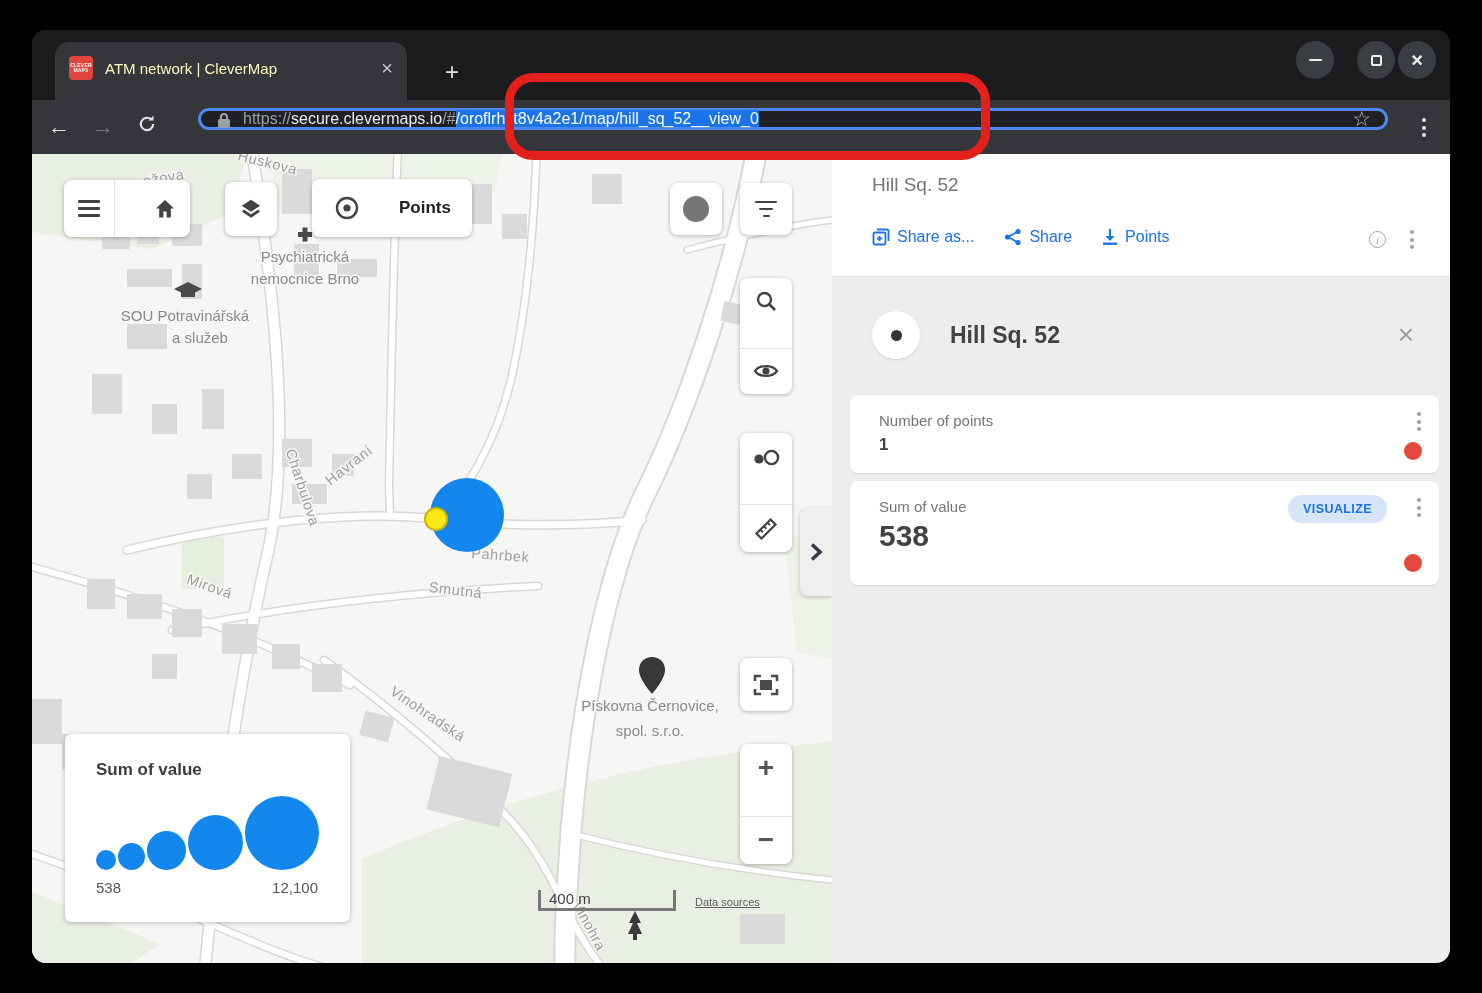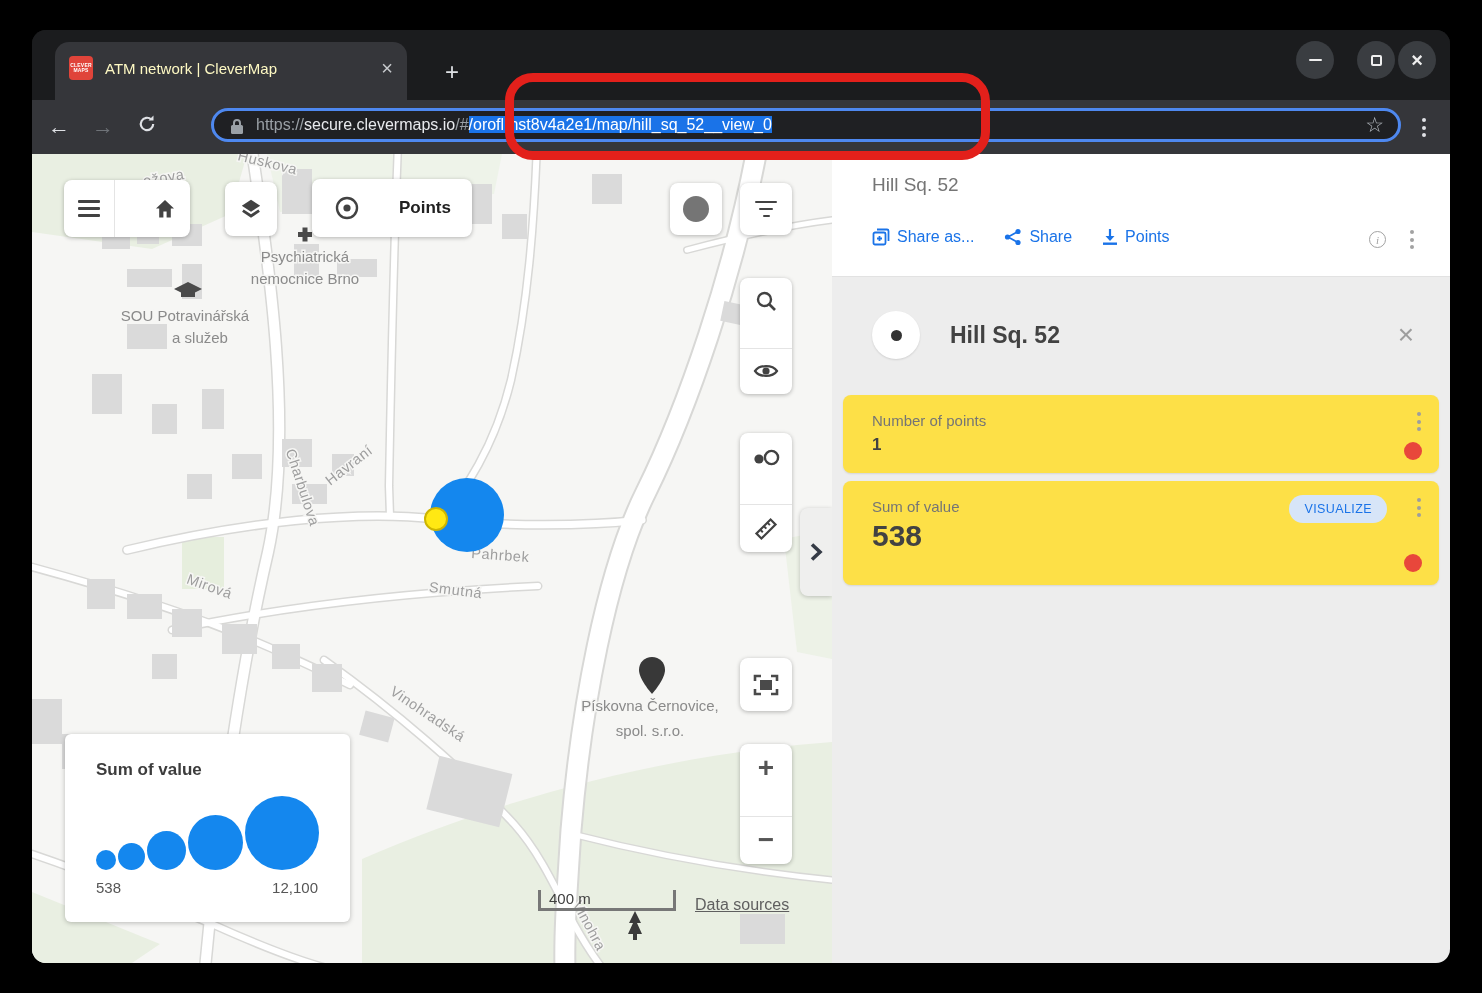--- a/index.html
+++ b/index.html
@@ -24,21 +24,21 @@
   .win-btn { position:absolute; top:11px; width:38px; height:38px; border-radius:50%; background:#3a3d41;
     display:flex; align-items:center; justify-content:center; color:#efefef; }
   .win-btn .bar { width:13px; height:2.5px; background:#efefef; border-radius:1px; }
   .win-btn .box { width:11px; height:11px; border:2.5px solid #efefef; border-radius:2px; }
   .win-btn .x { font-size:20px; line-height:18px; font-weight:bold; }
 
   
   .toolbar { position:relative; height:54px; background:#35363a; display:flex; align-items:center; }
   .nav-ico { width:34px; text-align:center; font-size:22px; color:#dfe1e5; margin-left:10px; }
   .nav-ico.disabled { color:#6f7378; }
-  .omnibox { position:absolute; left:179px; top:8px; width:1190px; height:34px; background:#1f2023;
+  .omnibox { position:absolute; left:166px; top:8px; width:1190px; height:22px; background:#1f2023;
     border:3px solid #4e88ef; border-radius:19px; display:flex; align-items:center; padding:0 14px 0 16px; }
   .lock { flex:0 0 auto; margin-right:12px; margin-top:2px; }
   .url { font-size:16px; white-space:nowrap; overflow:hidden; flex:1; }
   .url .dim { color:#9aa0a6; }
   .url .host { color:#e8eaed; }
   .url .sel { background:#1a73e8; color:#fff; }
   .omni-star { color:#b6bbc1; font-size:21px; flex:0 0 auto; margin-left:10px; }
   .kebab { display:inline-flex; flex-direction:column; gap:3.5px; align-items:center; }
   .kebab i { width:4px; height:4px; border-radius:50%; background:currentColor; }
   .browser-kebab { position:absolute; right:24px; top:18px; color:#dfe1e5; }
@@ -71,49 +71,49 @@
   .legend-card { position:absolute; left:33px; top:580px; width:285px; height:188px; background:#fff;
     border-radius:6px; box-shadow:0 1px 5px rgba(0,0,0,.25); padding:26px 30px 0 31px; }
   .legend-title { font-size:17px; font-weight:bold; color:#3c3c3c; }
   .legend-bubbles { display:flex; align-items:flex-end; gap:2px; height:86px; margin-top:4px; }
   .legend-bubble { border-radius:50%; flex:0 0 auto; }
   .legend-labels { display:flex; justify-content:space-between; font-size:15px; color:#565656; margin-top:9px; padding-right:2px; }
 
   .scalebar { position:absolute; left:506px; top:736px; width:138px; height:21px;
     border-left:3px solid #777; border-right:3px solid #777; border-bottom:3px solid #777; }
   .scalebar span { font-size:15px; color:#3f3f3f; margin-left:8px; }
-  .data-sources { position:absolute; left:663px; top:742px; font-size:16px; color:#5f5f5f; text-decoration:underline; }
+  .data-sources { position:absolute; left:663px; top:742px; font-size:11px; color:#5f5f5f; text-decoration:underline; }
 
   
   .panel { flex:1; background:#ededed; display:flex; flex-direction:column; }
   .panel-header { background:#fff; height:123px; position:relative; padding:20px 0 0 40px; border-bottom:1px solid #e2e2e2; }
   .panel-title { font-size:19px; color:#757575; }
   .panel-actions { position:absolute; left:40px; top:74px; display:flex; gap:30px; align-items:center; }
   .action-link { display:flex; align-items:center; gap:7px; color:#1a73e8; font-size:16px; }
   .header-right { position:absolute; right:36px; top:76px; display:flex; gap:24px; align-items:center; color:#a2a2a2; }
   .info-circle { width:17px; height:17px; border:1.5px solid #a2a2a2; border-radius:50%;
     font-size:11px; display:flex; align-items:center; justify-content:center; font-family:"Liberation Serif",serif; font-style:italic; }
 
   .panel-body { padding-top:34px; }
   .selection-row { display:flex; align-items:center; padding:0 36px 0 40px; margin-bottom:36px; }
   .sel-avatar { width:48px; height:48px; border-radius:50%; background:#fff; box-shadow:0 1px 2px rgba(0,0,0,.12);
     display:flex; align-items:center; justify-content:center; flex:0 0 auto; }
   .sel-avatar i { width:11px; height:11px; border-radius:50%; background:#333; }
   .sel-title { font-size:23px; font-weight:bold; color:#424242; margin-left:30px; flex:1; }
   .sel-close { color:#9e9e9e; font-size:28px; line-height:24px; }
 
-  .kpi-card { background:#fde047; border-radius:8px; margin:0 11px 8px 11px; position:relative;
+  .kpi-card { background:#ffffff; border-radius:8px; margin:0 11px 8px 18px; position:relative;
     box-shadow:0 1px 2px rgba(0,0,0,.10); padding:17px 9px 14px 29px; }
   .kpi-label { font-size:15px; color:#757575; }
   .kpi-value { font-size:17px; font-weight:bold; color:#424242; margin-top:6px; }
   .kpi-value.big { font-size:30px; margin-top:4px; }
   .card-kebab { position:absolute; right:18px; top:17px; color:#9e9e9e; }
   .red-dot { position:absolute; right:17px; bottom:13px; width:18px; height:18px; border-radius:50%; background:#e8473b; }
   .chip { position:absolute; right:52px; top:14px; background:#d7e5f8; color:#1a73e8; font-size:12.5px;
-    font-weight:normal; letter-spacing:.4px; padding:7px 15px; border-radius:15px; }
+    font-weight:bold; letter-spacing:.4px; padding:7px 15px; border-radius:15px; }
 
   .annotation { position:absolute; left:505px; top:73px; width:485px; height:87px;
     border:9px solid #e3201b; border-radius:28px; pointer-events:none; z-index:99; }
 </style>
 </head>
 <body>
 
 <div class="browser-window">
 
   <div class="tabstrip">

